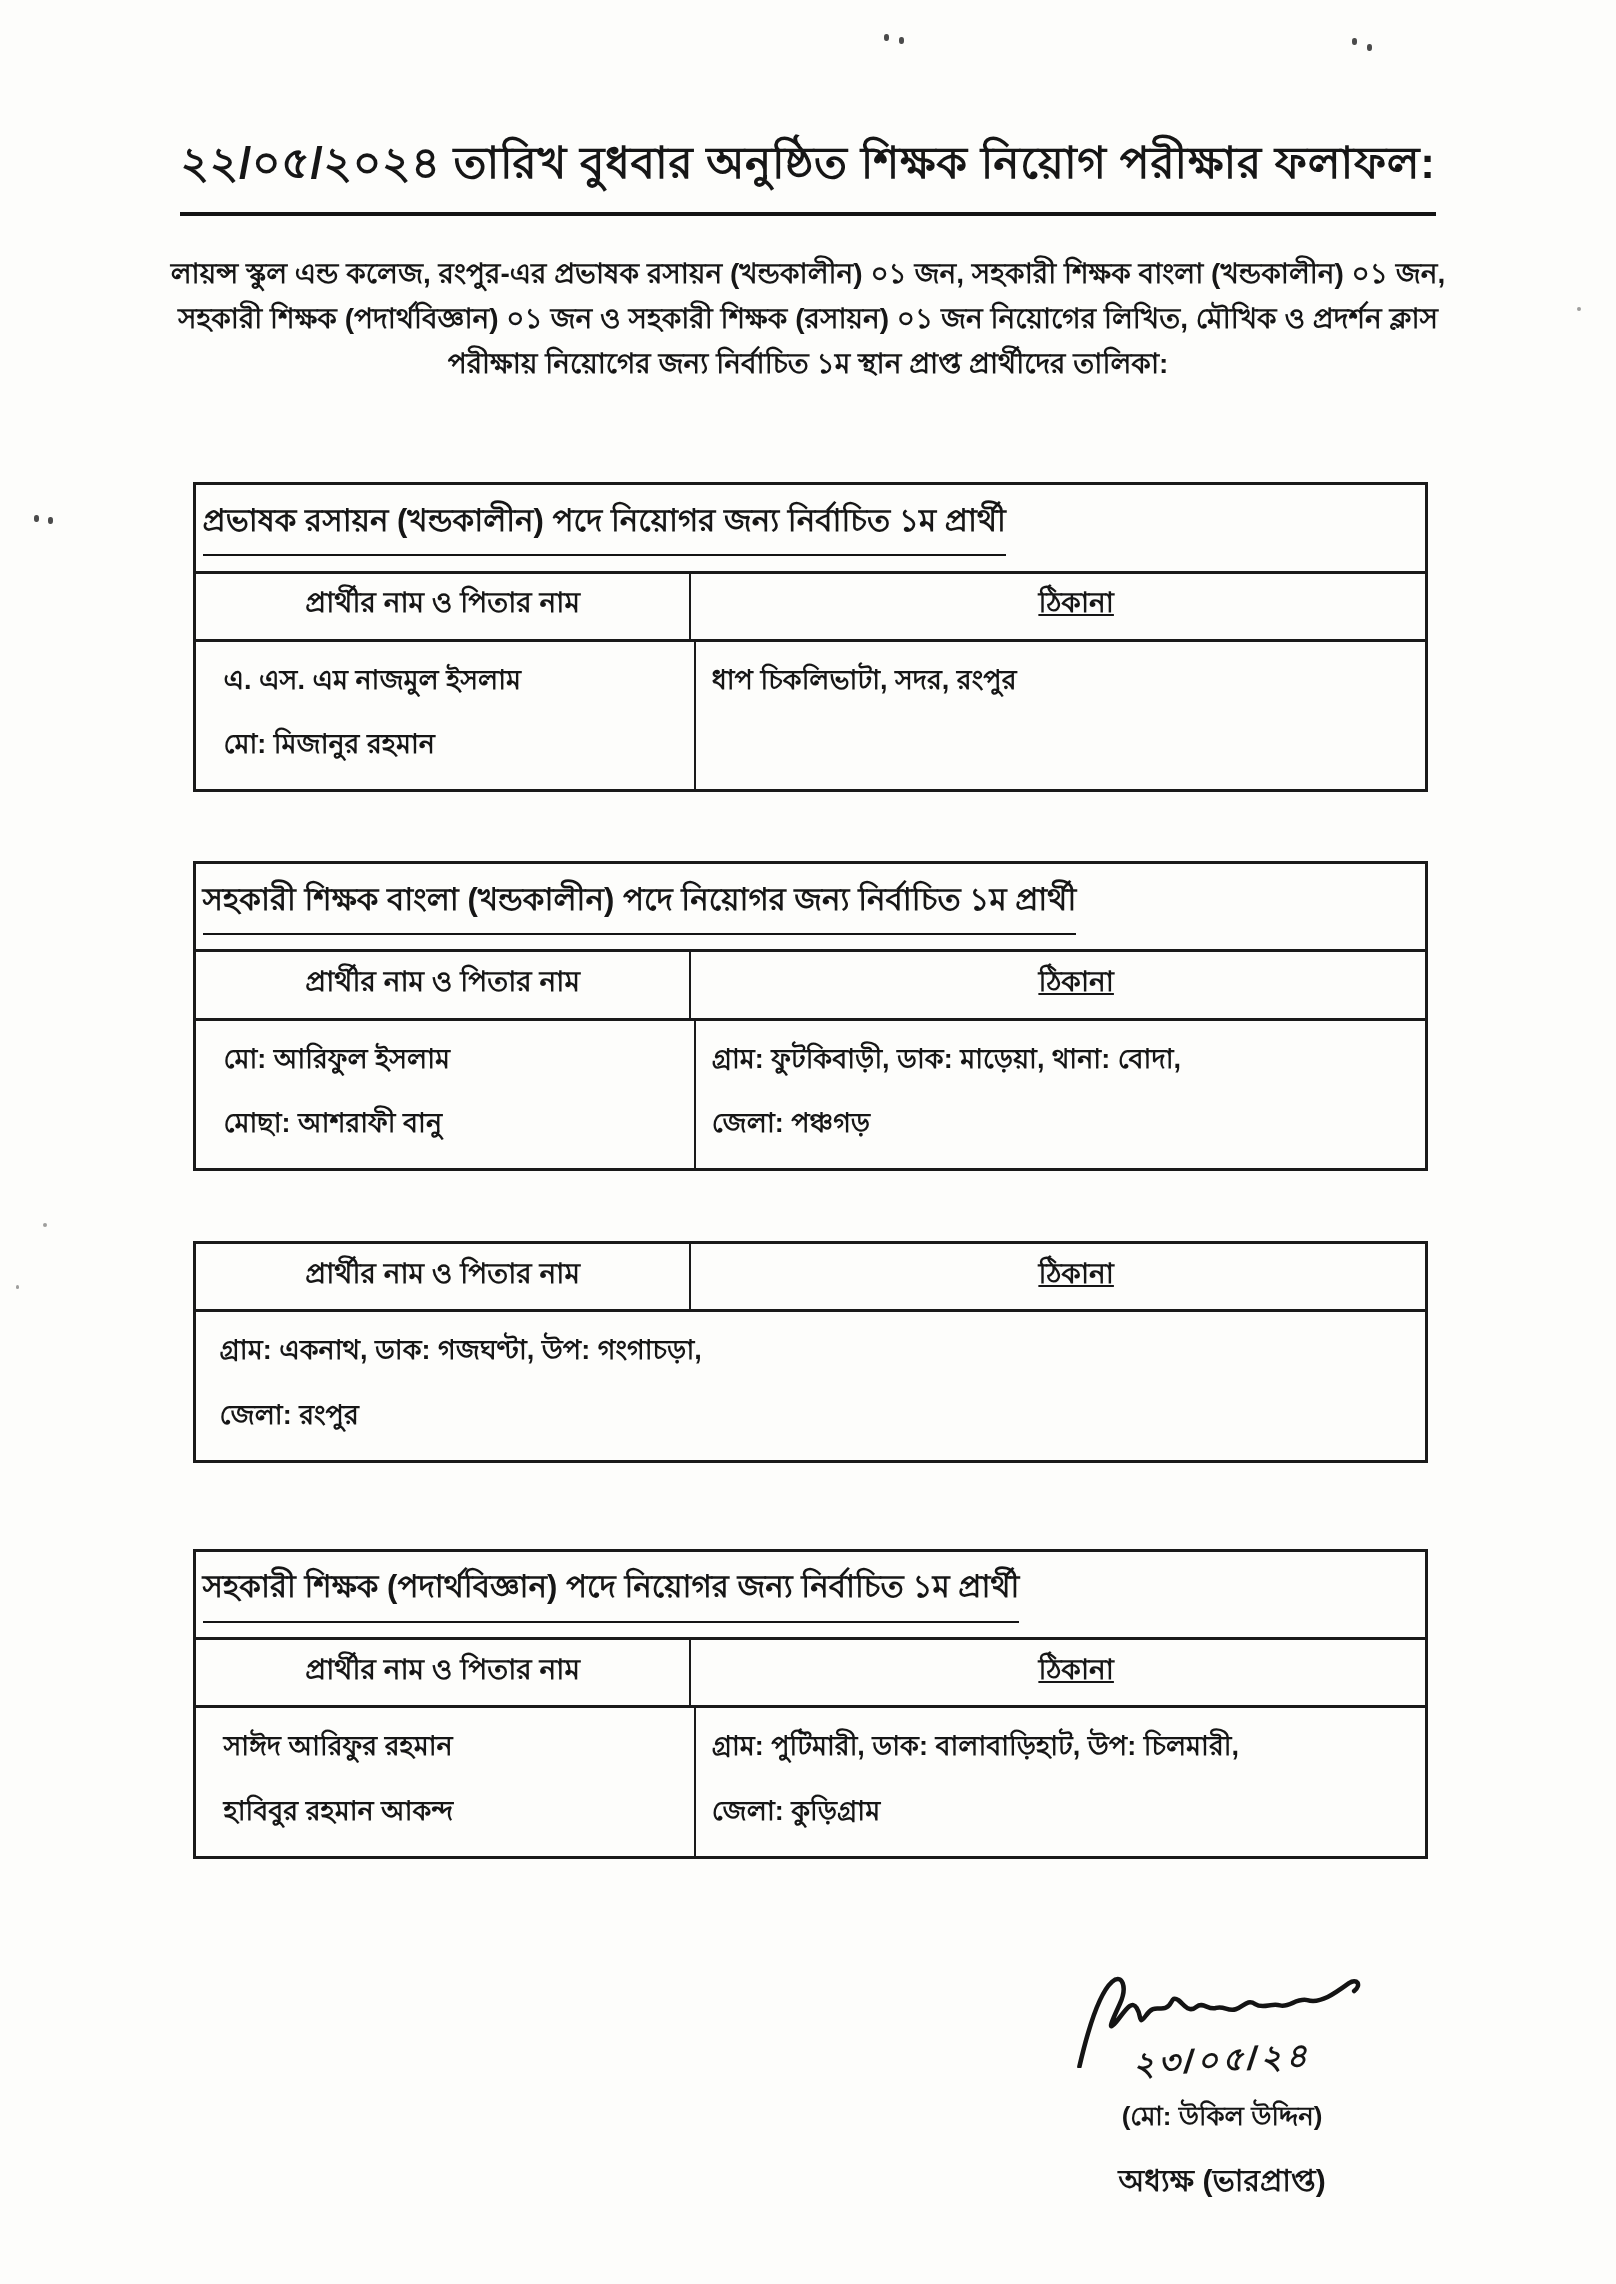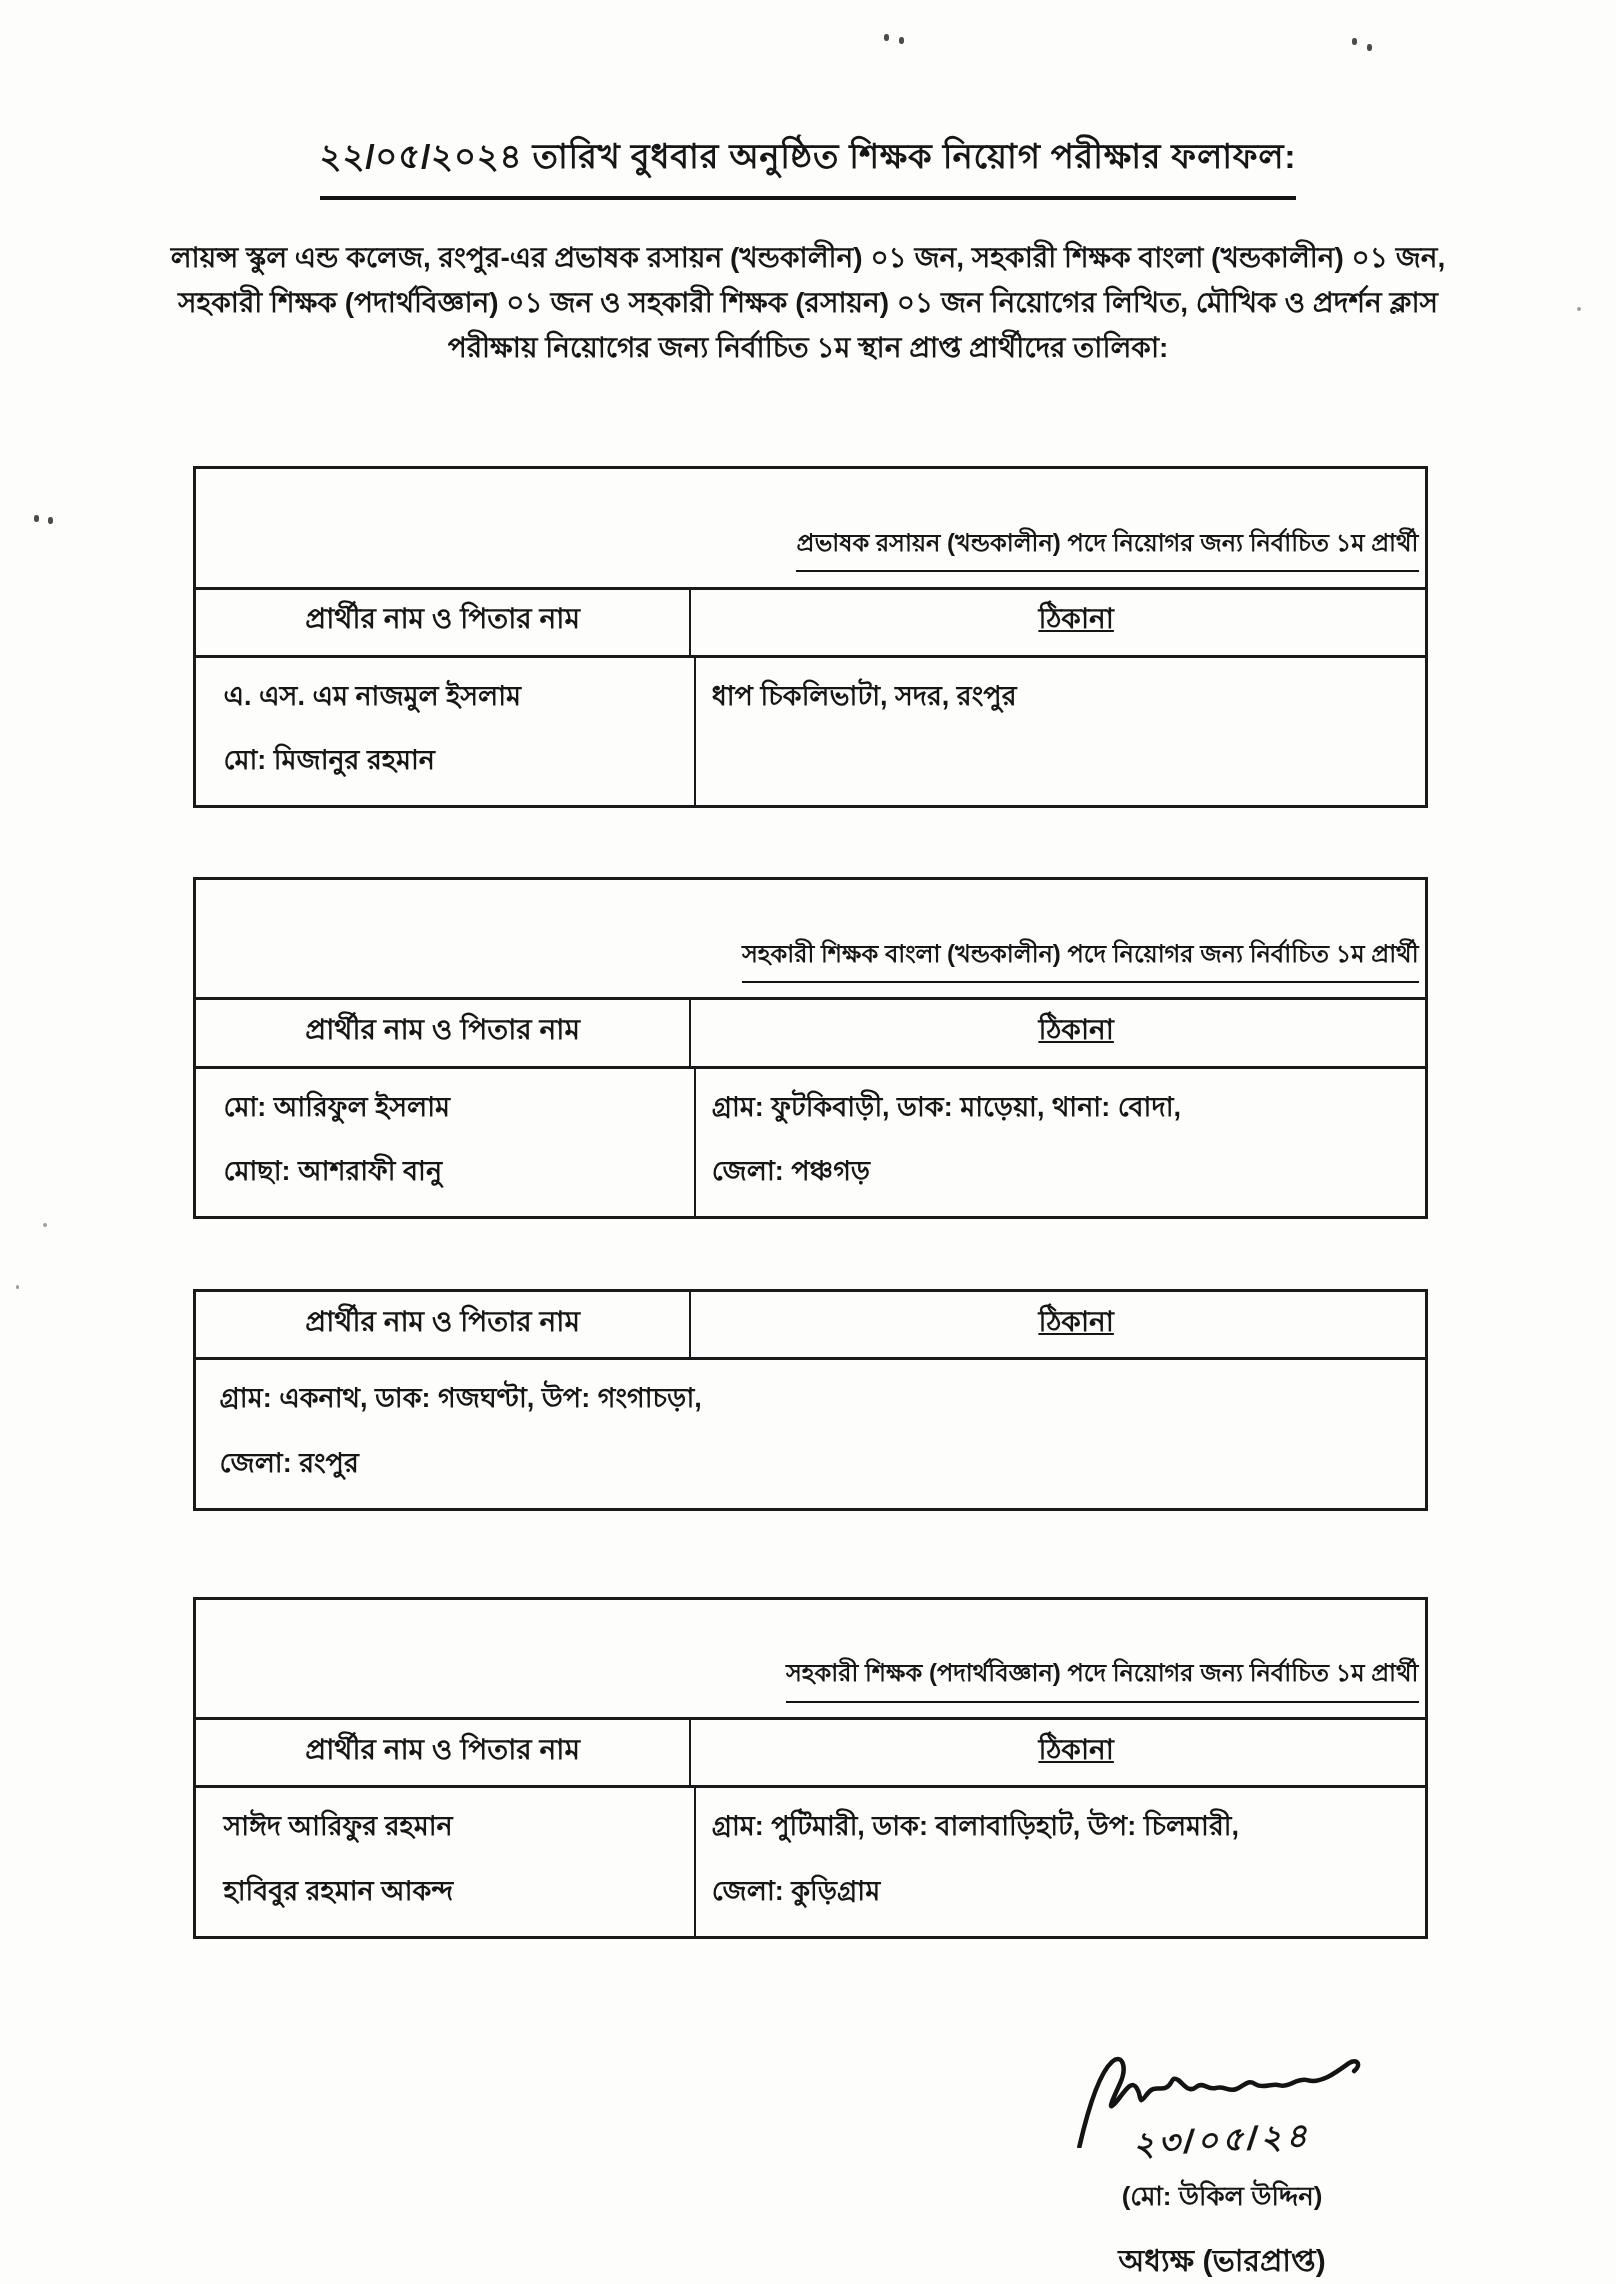--- a/index.html
+++ b/index.html
@@ -13,21 +13,21 @@
     background: #fdfdfb;
     color: #161616;
     font-family: "Liberation Sans", "DejaVu Sans", sans-serif;
     overflow: hidden;
   }
 
   
   .doc-title {
     margin: 130px 98px 0;
     text-align: center;
-    font-size: 34px;
+    font-size: 44px;
     font-weight: 700;
     letter-spacing: 0.7px;
   }
   .doc-title .underlined {
     display: inline-block;
     padding-bottom: 9px;
     border-bottom: 4.6px solid #141414;
   }
 
   
@@ -42,25 +42,24 @@
 
   
   .rtable {
     width: 1235px;
     margin-left: 193px;
     border: 3.3px solid #1a1a1a;
     background: #fdfdfb;
   }
   .rtable-title {
     border-bottom: 3.3px solid #1a1a1a;
-    text-align: right;
+    text-align: left;
     padding: 10.4px 6.5px 14.3px;
-    font-size: 24px;
+    font-size: 31px;
     font-weight: 700;
-    margin-top: 44px;
   }
   .rtable-title .underlined {
     display: inline-block;
     padding-bottom: 6.5px;
     border-bottom: 2.6px solid #141414;
   }
   .rtable-cols { display: flex; border-bottom: 3.3px solid #1a1a1a; gap: 36px; }
   .rtable-cols .col-name {
     width: 40.3%;
     border-right: 2.6px solid #1a1a1a;

